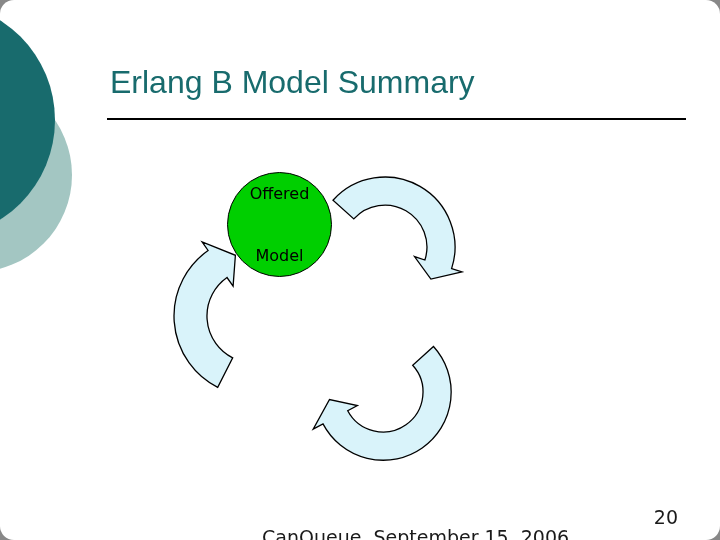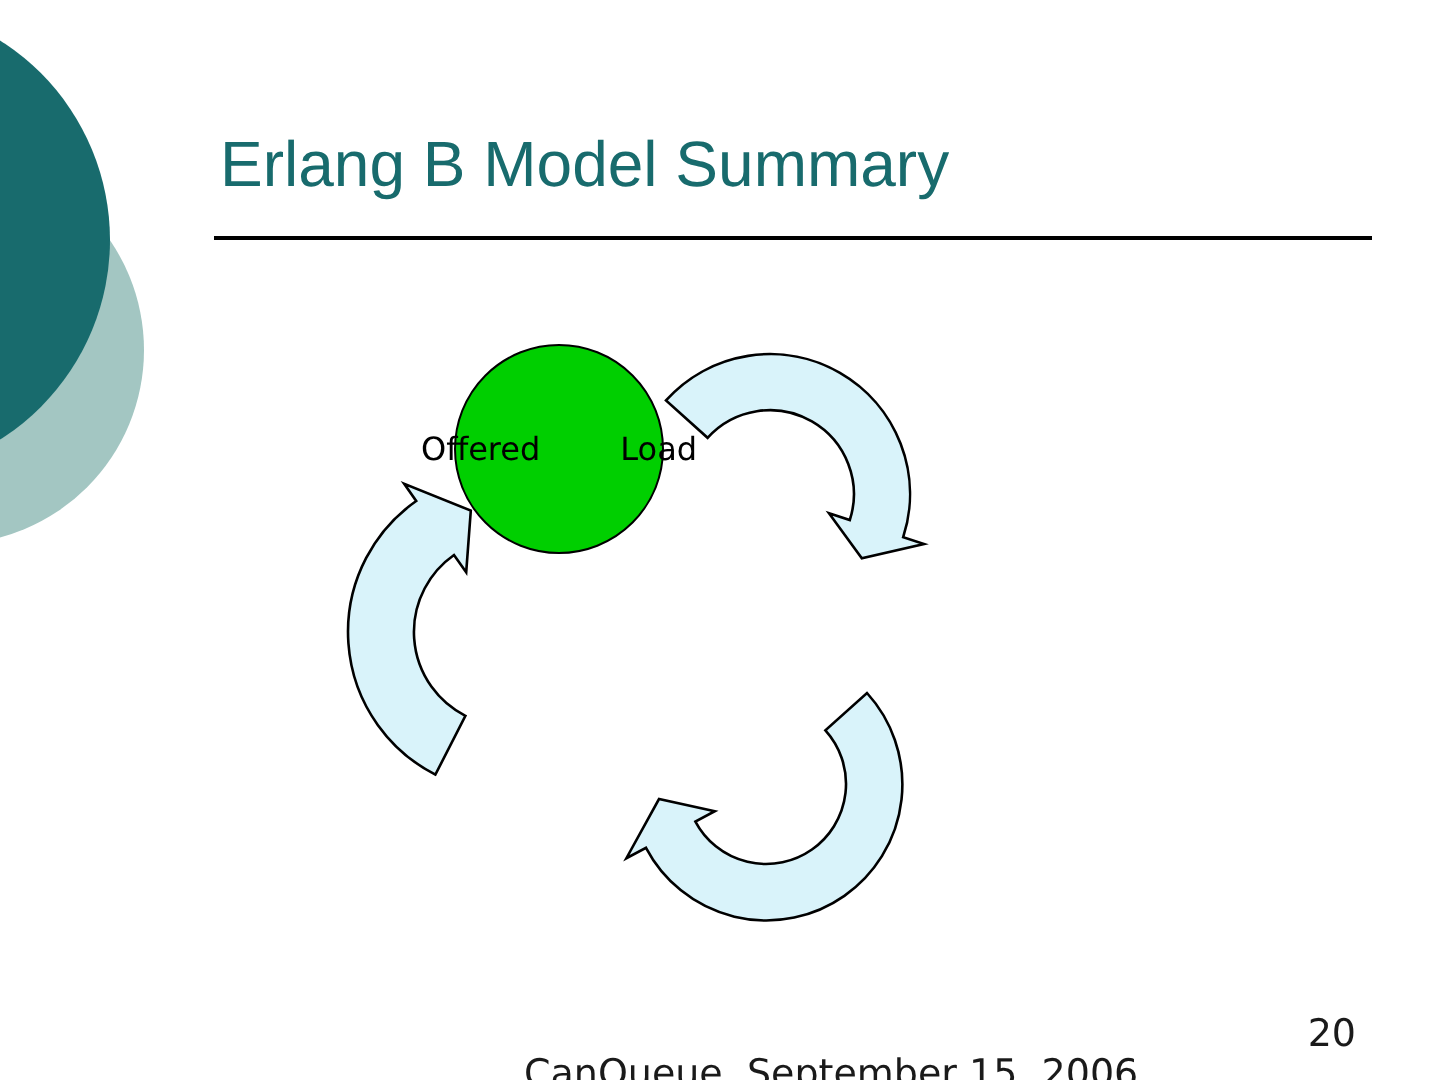--- a/index.html
+++ b/index.html
@@ -3,20 +3,21 @@
 <meta charset="utf-8">
 <style>
   html,body{margin:0;padding:0;background:#888;}
   .slide{
     position:relative;
     width:720px;height:540px;
     background:var(--background,#fff);
     overflow:hidden;
     font-family:"DejaVu Sans",sans-serif;
     margin:0 auto;
+    border-radius:14px;
   }
   
   .corner-circle{position:absolute;border-radius:50%;}
   .corner-light{
     left:-122px;top:78px;width:194px;height:194px;
     background:var(--corner-light,#A3C6C2);
   }
   .corner-dark{
     left:-181px;top:2px;width:236px;height:236px;
     background:var(--corner-dark,#186B6D);
@@ -40,21 +41,21 @@
     stroke:var(--arrow-stroke,#000);
     stroke-width:1.3;
     stroke-linejoin:miter;
   }
   
   .node{
     position:absolute;border-radius:50%;
     background:var(--node-green,#00CF00);
     border:1px solid var(--node-border,#000);
     box-sizing:border-box;
-    display:flex;
+    display:flex;flex-direction:column;
     align-items:center;justify-content:center;
     text-align:center;
     color:var(--text,#000);
     font-size:16px;line-height:22px;gap:40px;
   }
   .node-line{white-space:nowrap;}
   .node-offered{left:227px;top:172px;width:105px;height:105px;}
   .node-blocking{left:415px;top:263px;width:102px;height:102px;}
   .node-capacity{left:222px;top:360px;width:102px;height:102px;}
   
@@ -83,21 +84,21 @@
   <div class="title-rule"></div>
 
   <svg class="arrows" viewBox="0 0 720 540" xmlns="http://www.w3.org/2000/svg">
     <path id="arrow-top" class="cycle-arrow" d="M333.0,200.2 A70 70 0 0 1 451.6,268.6 L462.0,272.0 L430.9,279.1 L414.5,256.6 L424.9,260.0 A42 42 0 0 0 353.8,218.9 Z"></path>
     <path id="arrow-bottom" class="cycle-arrow" d="M433.5,346.5 A68 68 0 1 1 323.0,423.9 L313.2,429.1 L329.5,399.5 L357.4,405.6 L347.7,410.8 A40 40 0 1 0 412.7,365.2 Z"></path>
     <path id="arrow-left" class="cycle-arrow" d="M217.7,387.3 A80 80 0 0 1 208.1,250.5 L202.1,241.9 L235.4,255.3 L233.1,286.1 L227.0,277.5 A47 47 0 0 0 232.7,357.9 Z"></path>
   </svg>
 
   <div class="node node-offered">
     <div class="node-line">Offered</div>
-    <div class="node-line">Load</div>
+    <div class="node-line">Model</div>
   </div>
 
 
 
   <div class="footer-text">CanQueue  September 15, 2006</div>
   <div class="page-number">20</div>
 
 </div>
 
 </body></html>

